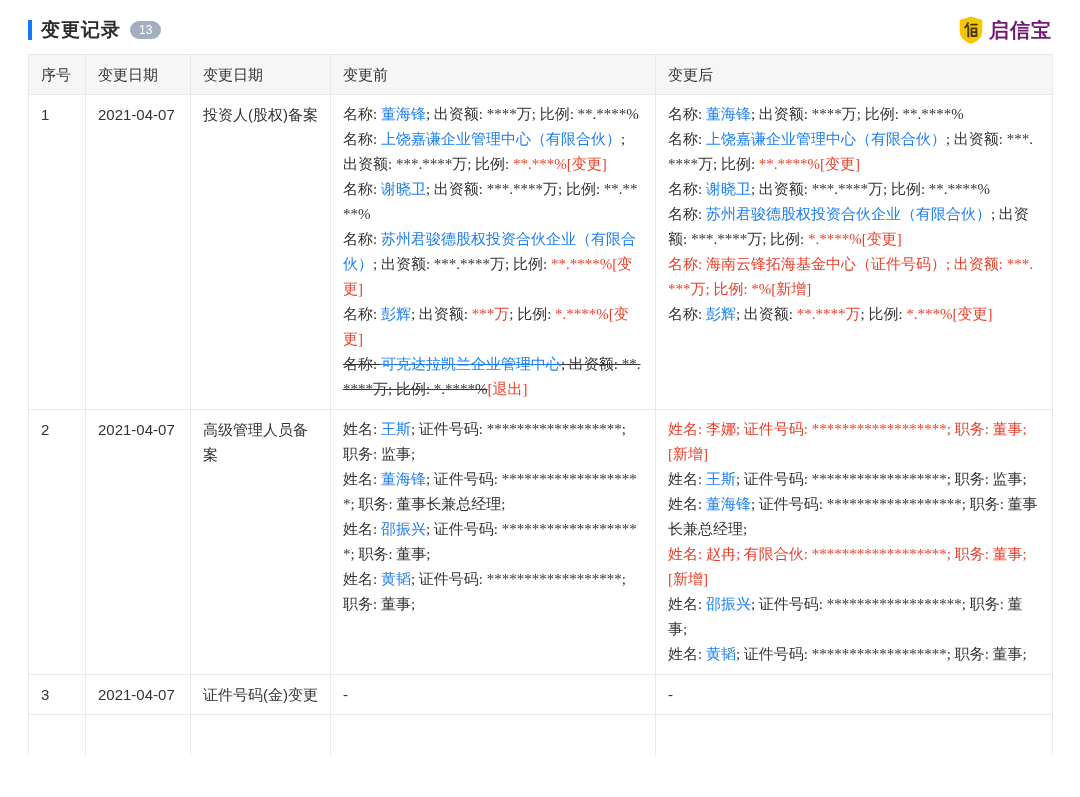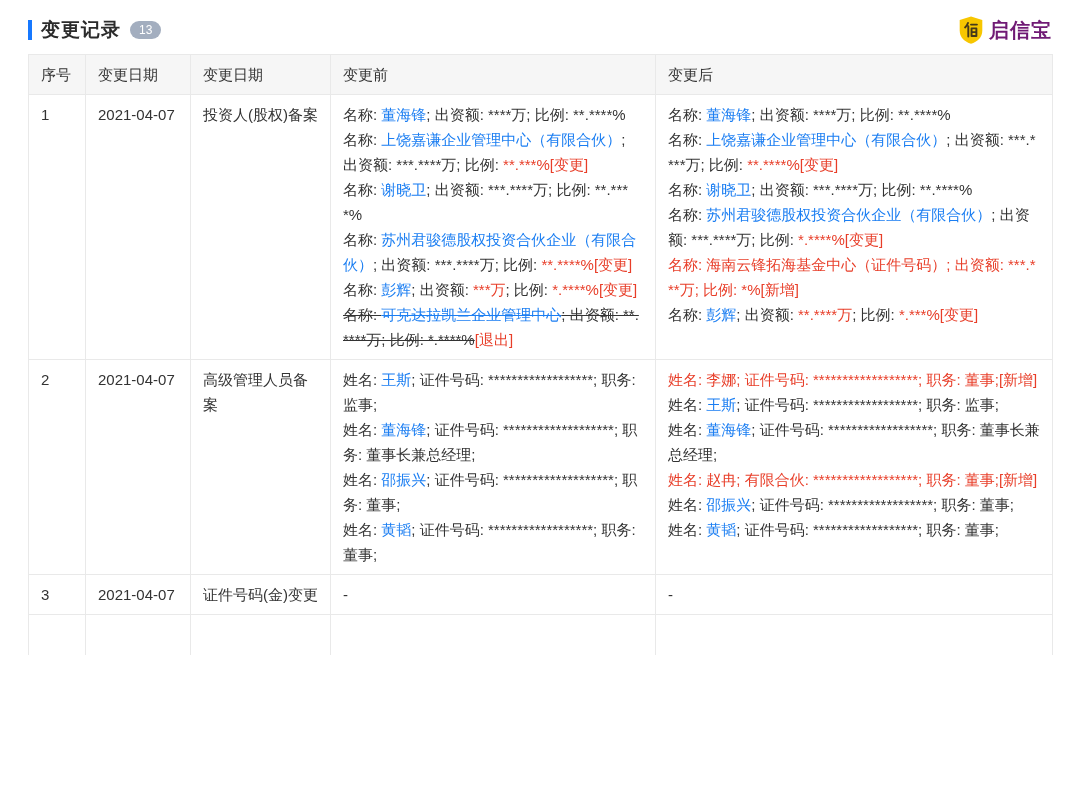--- a/index.html
+++ b/index.html
@@ -27,21 +27,21 @@
 
   
   table { width: 1024px; border-collapse: collapse; table-layout: fixed; }
   th, td {
     border: 1px solid #e9e9e9; font-size: 15px; text-align: left;
     vertical-align: top; padding: 7px 12px; line-height: 25px; font-weight: 400;
   }
   thead th { background: #f6f6f6; color: #333; height: 39px; padding: 7px 12px; }
   td.cell-serial, td.cell-date { white-space: nowrap; }
   td.cell-before, td.cell-after, td.cell-item { word-break: break-all; }
-  .entry { display: block; }
+  .entry { display: block; font-family: Liberation Serif, serif; }
   .seg { color: #333; }
   .c-blue { color: var(--link-blue, #1b7ef2); cursor: pointer; }
   .c-red { color: var(--change-red, #e83e29); }
   .strike { text-decoration: line-through; }
   tr.partial td { height: 40px; border-bottom: none; }
 </style>
 </head>
 <body>
 
 <div class="page">

